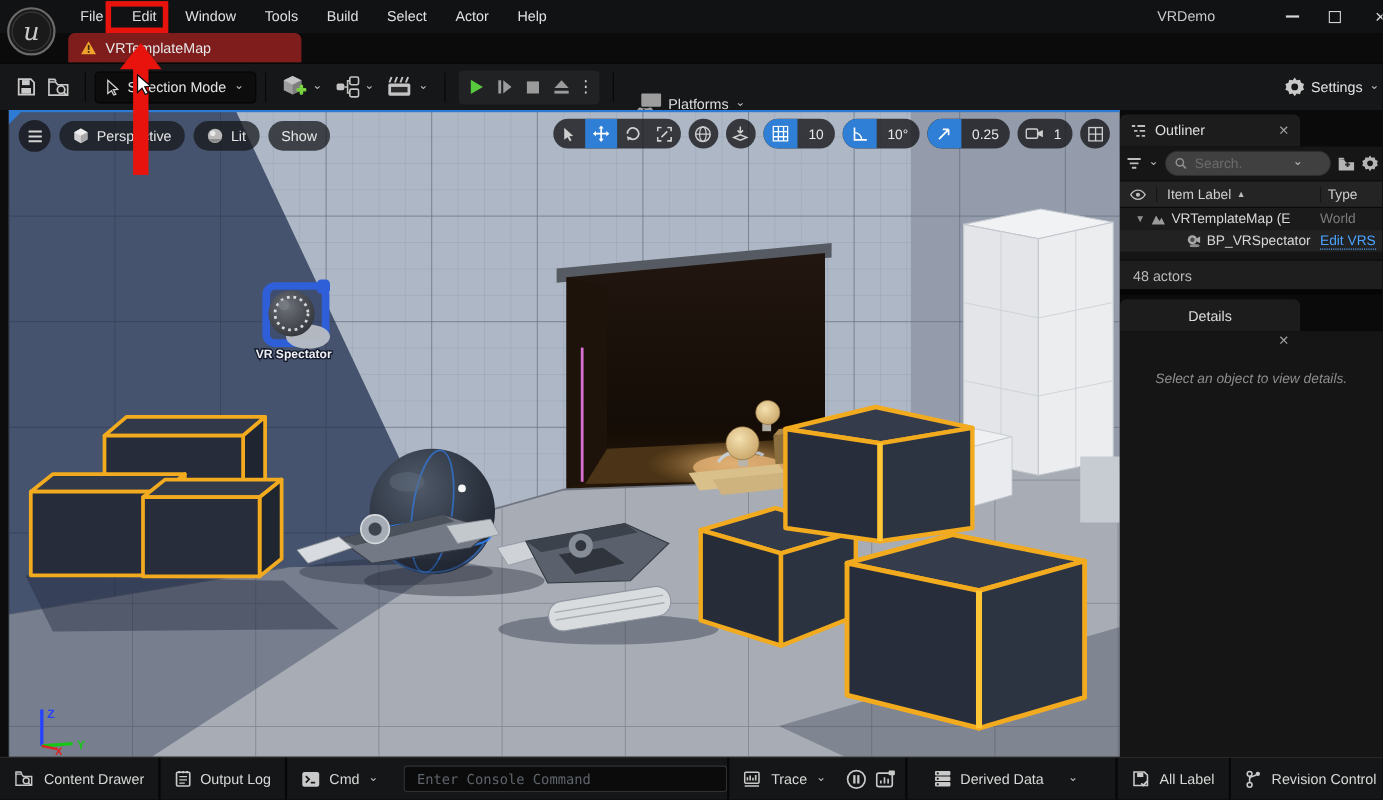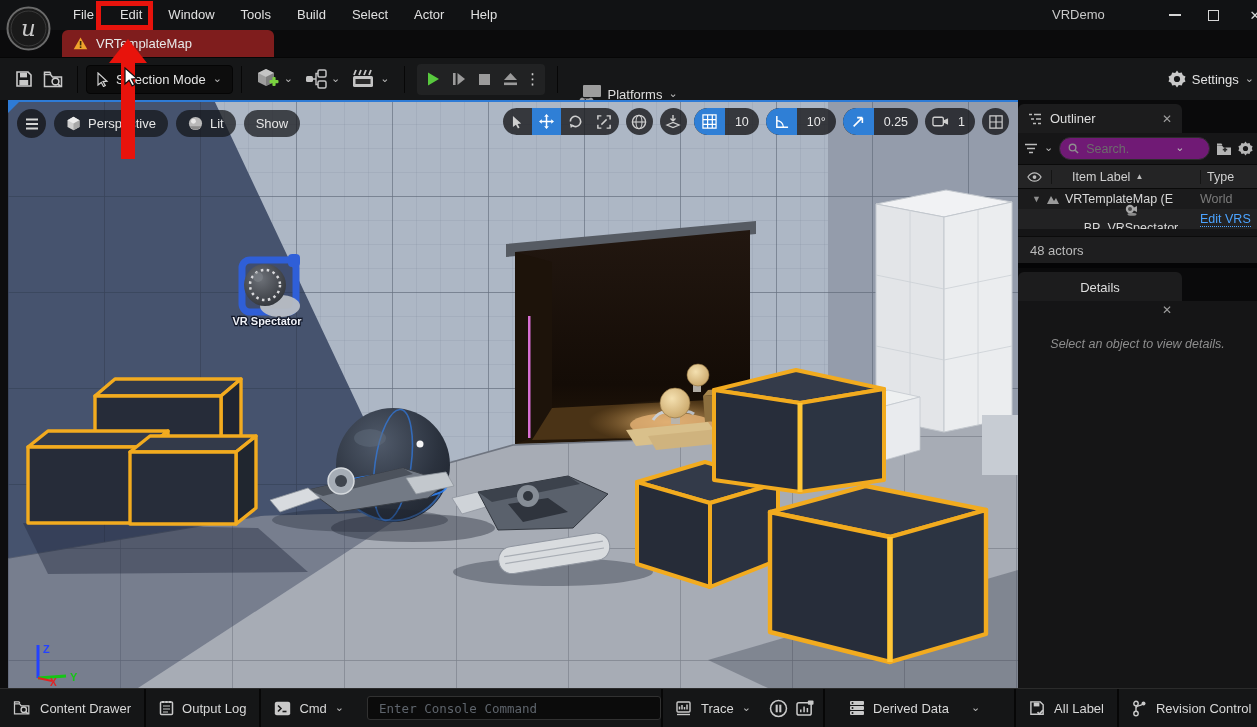--- a/index.html
+++ b/index.html
@@ -52,26 +52,26 @@
   .snap-icon{background:var(--accent-blue,#2f7fd6);width:31px;display:flex;align-items:center;justify-content:center;border-radius:14px 0 0 14px;}
   .snap-icon.plain{background:transparent;}
   .snap-val{padding:0 10px;color:#e8e8e8;font-size:12.5px;display:flex;align-items:center;}
 
   
   .rpanel{position:absolute;top:100px;left:1018px;width:239px;height:588px;background:#121213;overflow:hidden;display:flex;flex-direction:column;}
   .ptabbar{height:33px;background:#0a0a0b;position:relative;flex:none;}
   .ptab{position:absolute;left:0;top:4px;height:29px;width:164px;background:#1c1c1d;border-radius:6px 6px 0 0;display:flex;align-items:center;gap:8px;padding:0 10px;color:#dedede;font-size:13px;}
   .ptab .x{margin-left:auto;color:#9d9d9d;font-size:12px;}
   .ol-controls{height:31px;background:#161617;display:flex;align-items:center;padding:0 6px;gap:6px;flex:none;}
-  .search{height:23px;border-radius:12px;background:#701a75;border:1px solid #2d2d2d;display:flex;align-items:center;padding:0 8px;gap:5px;width:151px;flex:none;}
+  .search{height:23px;border-radius:12px;background:#404040;border:1px solid #2d2d2d;display:flex;align-items:center;padding:0 8px;gap:5px;width:151px;flex:none;}
   .search input{background:none;border:none;outline:none;color:#c8c8c8;font-size:12.5px;width:86px;font-family:"Liberation Sans",sans-serif;}
   .search input::placeholder{color:#6c6c6c;}
   .ol-header{height:25px;background:#242425;border-top:1px solid #0a0a0a;border-bottom:1px solid #0a0a0a;display:flex;align-items:center;font-size:12.5px;color:#cfcfcf;flex:none;}
   .ol-eye{width:33px;display:flex;justify-content:center;flex:none;}
-  .ol-lab{flex:1;display:flex;align-items:center;gap:5px;padding-left:20px;border-left:1px solid #141414;}
+  .ol-lab{flex:1;display:flex;align-items:center;gap:5px;padding-left:9px;border-left:1px solid #141414;}
   .ol-typ{width:57px;flex:none;padding-left:6px;border-left:1px solid #141414;}
   .sortmark{font-size:8px;color:#bdbdbd;}
   .ol-row{height:20px;display:flex;align-items:center;font-size:12.5px;color:#d8d8d8;flex:none;}
   .ol-row .lbl{flex:1;display:flex;align-items:center;gap:5px;white-space:nowrap;overflow:hidden;}
   .ol-row .typ{width:57px;flex:none;white-space:nowrap;overflow:visible;}
   .row-a{background:#1b1b1c;}
   .row-b{background:#222223;}
   .expander{color:#8f8f8f;font-size:9px;margin-left:14px;}
   .type-dim{color:#7b7b7b;}
   .type-link{color:var(--link-blue,#4ba3ff);border-bottom:1px dotted var(--link-blue,#4ba3ff);font-size:12.5px;}
@@ -602,21 +602,21 @@
       <div class="lbl">
         <span class="expander">▼</span>
         <svg class="icn" width="14" height="11" viewBox="0 0 14 11">
           <path d="M1 10 5 2l3 5 2-3 3 6z" fill="#9a9a9a"></path>
         </svg>
         <span>VRTemplateMap (E</span>
       </div>
       <div class="typ type-dim">World</div>
     </div>
     <div class="ol-row row-b">
-      <div class="lbl" style="padding-left:44px;flex-direction:column;">
+      <div class="lbl" style="padding-left:60px;">
         <svg class="icn" width="14" height="12" viewBox="0 0 14 12">
           <circle cx="6" cy="5" r="4.2" fill="#a9a9a9"></circle>
             <circle cx="6" cy="5" r="2" fill="#4a4a4a"></circle>
           <path d="M10 3.5 13 2v6l-3-1.5z" fill="#a9a9a9"></path>
             <ellipse cx="8" cy="10.3" rx="4.5" ry="1.5" fill="#8b8b8b"></ellipse>
         </svg>
         <span>BP_VRSpectator</span>
       </div>
       <div class="typ"><span class="type-link">Edit VRS</span></div>
     </div>

